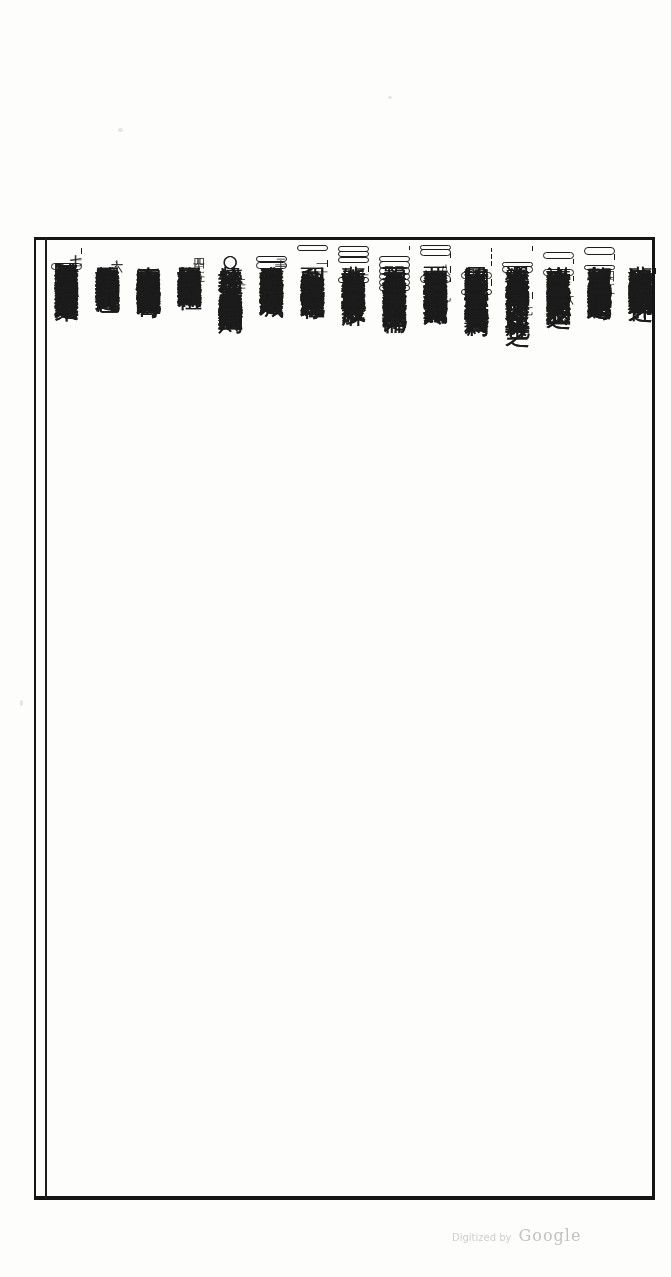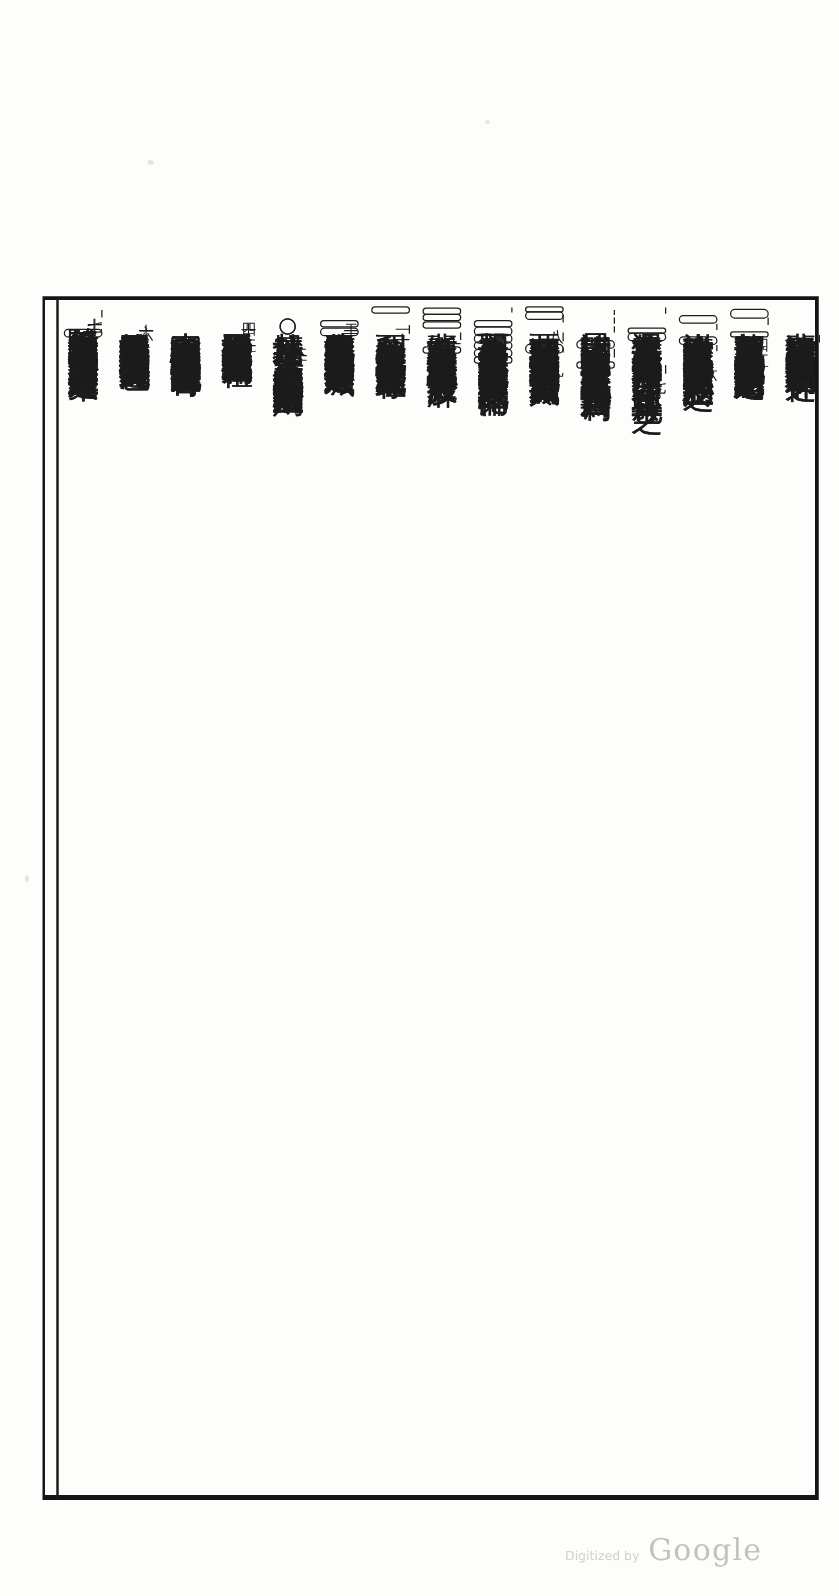--- a/index.html
+++ b/index.html
@@ -50,21 +50,21 @@
   .seg-o{font-size:17px;}
   
   .speck{position:absolute;border-radius:50%;background:#9a9a96;opacity:.25;}
   
   .watermark{
     position:absolute;left:452px;top:1226px;
     display:flex;align-items:baseline;gap:7px;
     color:#c3c3c3;
   }
   .wm-small{font-size:10px;font-family:"DejaVu Sans","Liberation Sans",sans-serif;color:#cfcfcd;}
-  .wm-google{font-size:24px;letter-spacing:1px;color:#c2c2c0;font-family:"DejaVu Serif","Liberation Serif",serif;}
+  .wm-google{font-size:16px;letter-spacing:1px;color:#c2c2c0;font-family:"DejaVu Serif","Liberation Serif",serif;}
 </style>
 </head>
 <body>
 
 <div class="canvas">
   <div class="frame"></div>
   <div class="frame-inner-left"></div>
 
   <div id="columns">
       <div class="col" style="left: 621px;"><span class="seg-t">輩諸宗之遺者謂之曰不須爾曹助我們建堂與吾神吾將自集而建與</span><span class="seg-ln">以色耳勒</span><span class="seg-t">之神耶</span></div>

